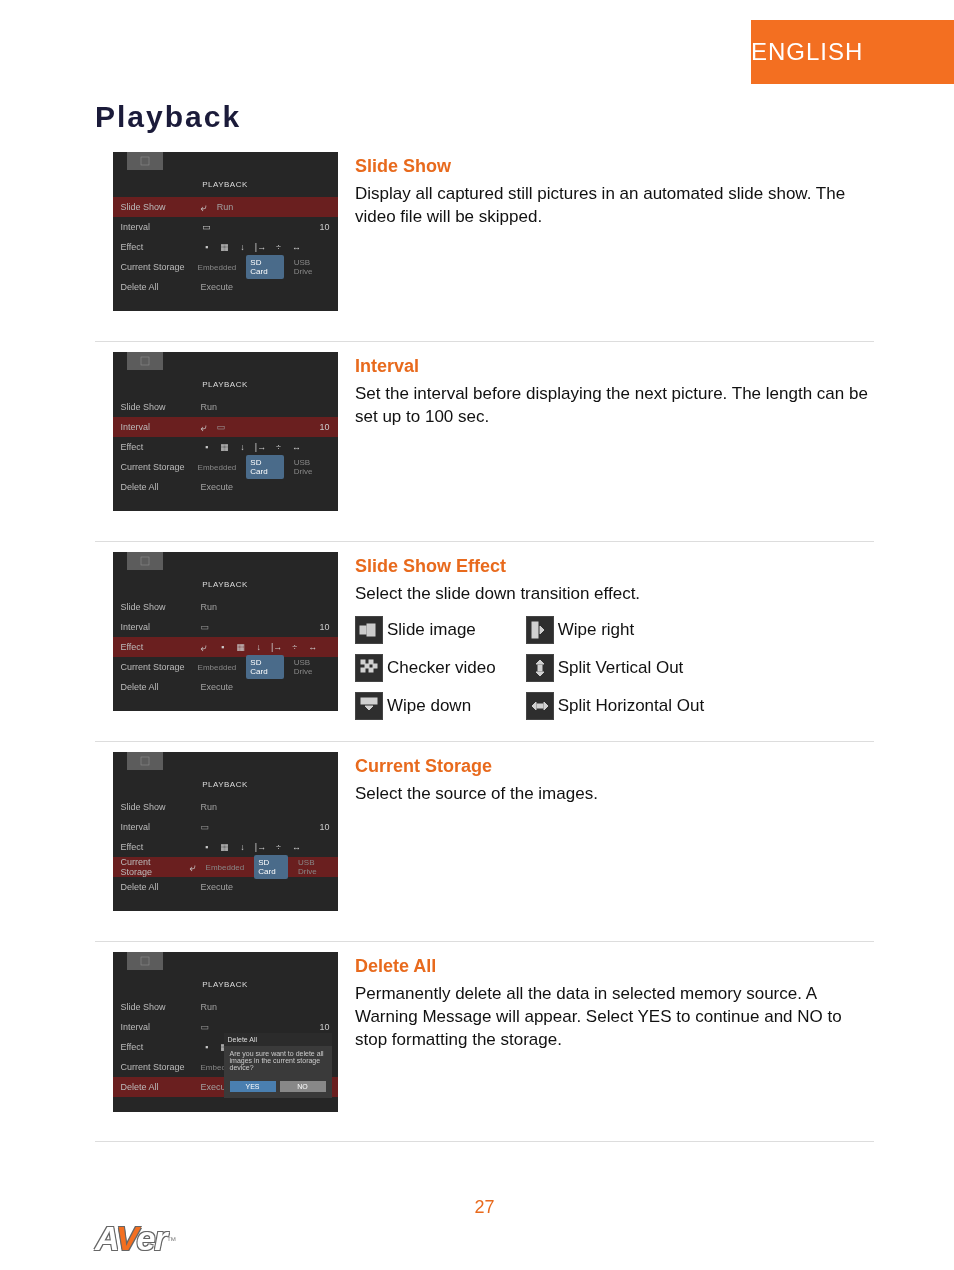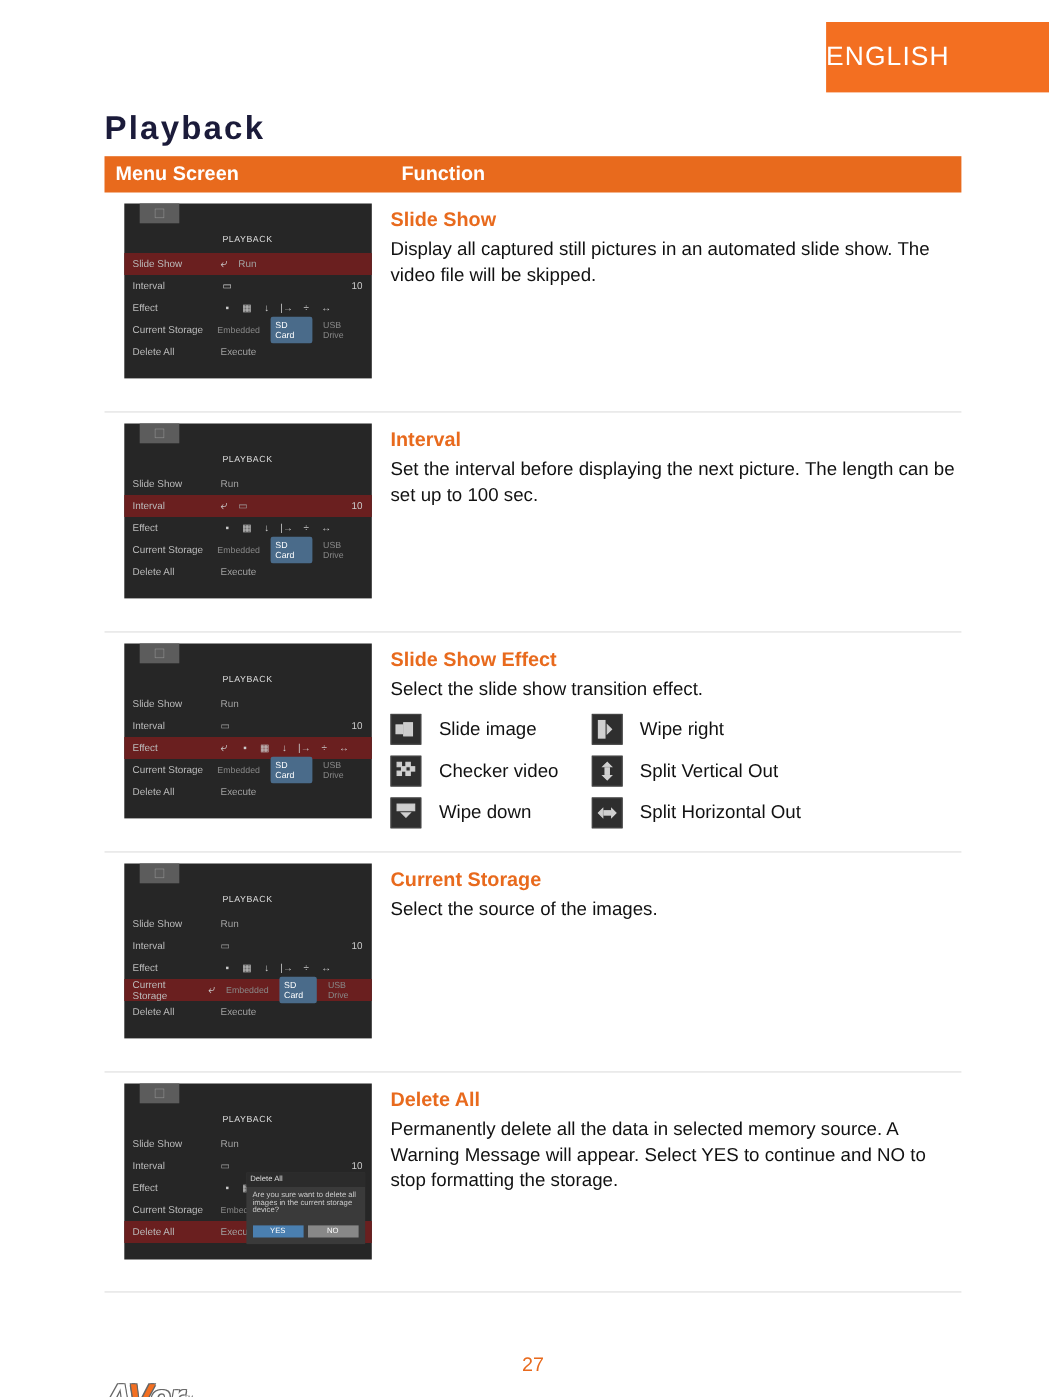--- a/index.html
+++ b/index.html
@@ -66,21 +66,21 @@
     position:absolute; right:6px; bottom:14px; width:108px; background:#3a3a3a;
     padding:6px; font-size:7px; color:#ccc;
   }
   .popup .hd { background:#2b2b2b; margin:-6px -6px 4px; padding:3px 4px; color:#ddd; }
   .popup .btns { display:flex; gap:4px; margin-top:10px; }
   .popup .btn { flex:1; background:#888; color:#fff; text-align:center; font-size:7px; padding:2px 0; }
   .popup .btn.yes { background:#4a7fb0; }
   
   .effects { display:flex; gap:30px; margin-top:10px; }
   .effects .col { display:flex; flex-direction:column; gap:10px; }
-  .eff { display:flex; align-items:center; gap:16px; font-size:17px; }
+  .eff { display:flex; align-items:center; gap:4px; font-size:17px; }
   .eff .ic { width:28px; height:28px; background:#2e2e2e; border:1px solid #444; display:flex; align-items:center; justify-content:center; }
   .eff .ic svg { width:20px; height:20px; fill:#d0d0d0; stroke:#d0d0d0; }
   
   .footer { display:flex; align-items:center; justify-content:center; position:relative; height:70px; margin-top:30px; }
   .footer .logo { position:absolute; left:0; top:4px;margin-top:43px; }
   .footer .pnum { color: var(--dark-orange); font-size:18px;text-align:right; }
   .logo-txt { font-family: Arial; font-weight:bold; font-style:italic; color:#fff; font-size:34px;
     text-shadow: -1px -1px 0 #666, 1px -1px 0 #666, -1px 1px 0 #666, 1px 1px 0 #666; letter-spacing:-1px; }
   .logo-tm { font-size:10px; color:#888; vertical-align:super; font-style:normal; }
   .orange-swoosh { color: var(--orange); font-style: italic; }
@@ -88,24 +88,20 @@
 </head>
 <body>
 
 <div class="lang-tab-row">
   <div class="lang-tab">ENGLISH</div>
 </div>
 
 <div class="page">
   <h1 class="playback">Playback</h1>
 
-  <div class="tbl-head">
-    <div class="col-l">Menu Screen</div>
-    <div class="col-r">Function</div>
-  </div>
 
   <div class="row">
     <div class="col-l">
       <div class="thumb">
         <div class="tab">
             <svg viewBox="0 0 24 24">
               <rect x="4" y="4" width="16" height="16" fill="none" stroke="#bbb"></rect>
             </svg>
           </div>
         <div class="title">PLAYBACK</div>
@@ -235,21 +231,21 @@
             <span class="stor">USB Drive</span>
           </div>
         <div class="line">
             <span class="label">Delete All</span>
             <span>Execute</span>
           </div>
       </div>
     </div>
     <div class="col-r">
       <div class="func-title">Slide Show Effect</div>
-      <div class="func-body">Select the slide show transition effect.</div>
+      <div class="func-body">Select the slide down transition effect.</div>
       <div class="effects">
         <div class="col">
           <div class="eff">
               <span class="ic">
                 <svg viewBox="0 0 20 20">
                   <rect x="1" y="6" width="6" height="8" fill="#ccc"></rect>
                   <rect x="8" y="4" width="8" height="12" fill="#ccc"></rect>
                 </svg>
               </span>
               <span>Slide image</span>

